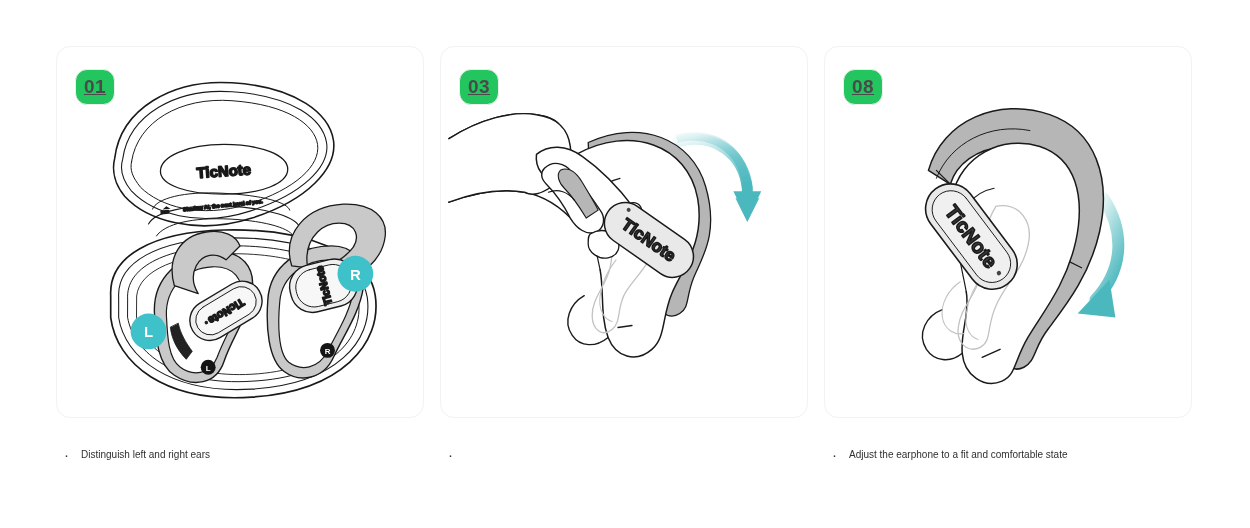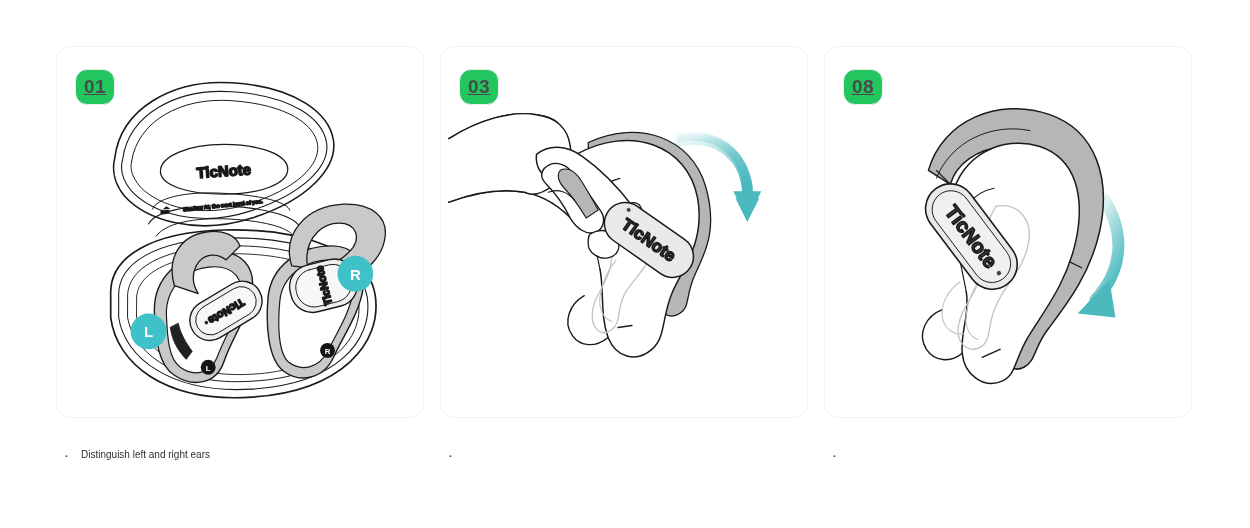--- a/index.html
+++ b/index.html
@@ -277,16 +277,17 @@
             <rect x="95" y="172" width="106" height="38" rx="19" fill="#f0f0f0" stroke="#1a1a1a" stroke-width="0.9"></rect>
             <text x="148" y="198" text-anchor="middle" font-family="Liberation Sans, sans-serif" font-size="20" font-weight="bold" fill="#3a3a3a">TicNote</text>
             <circle cx="194" cy="191" r="2.2" fill="#444444" stroke="none"></circle>
           </g>
         </g>
       </svg>
     </div>
 
     <div class="caption">
       <span class="bullet">·</span>
+      <span class="caption-text">Adjust the earphone to a fit and comfortable state</span>
     </div>
   </div>
 
 </div>
 
 </body></html>

